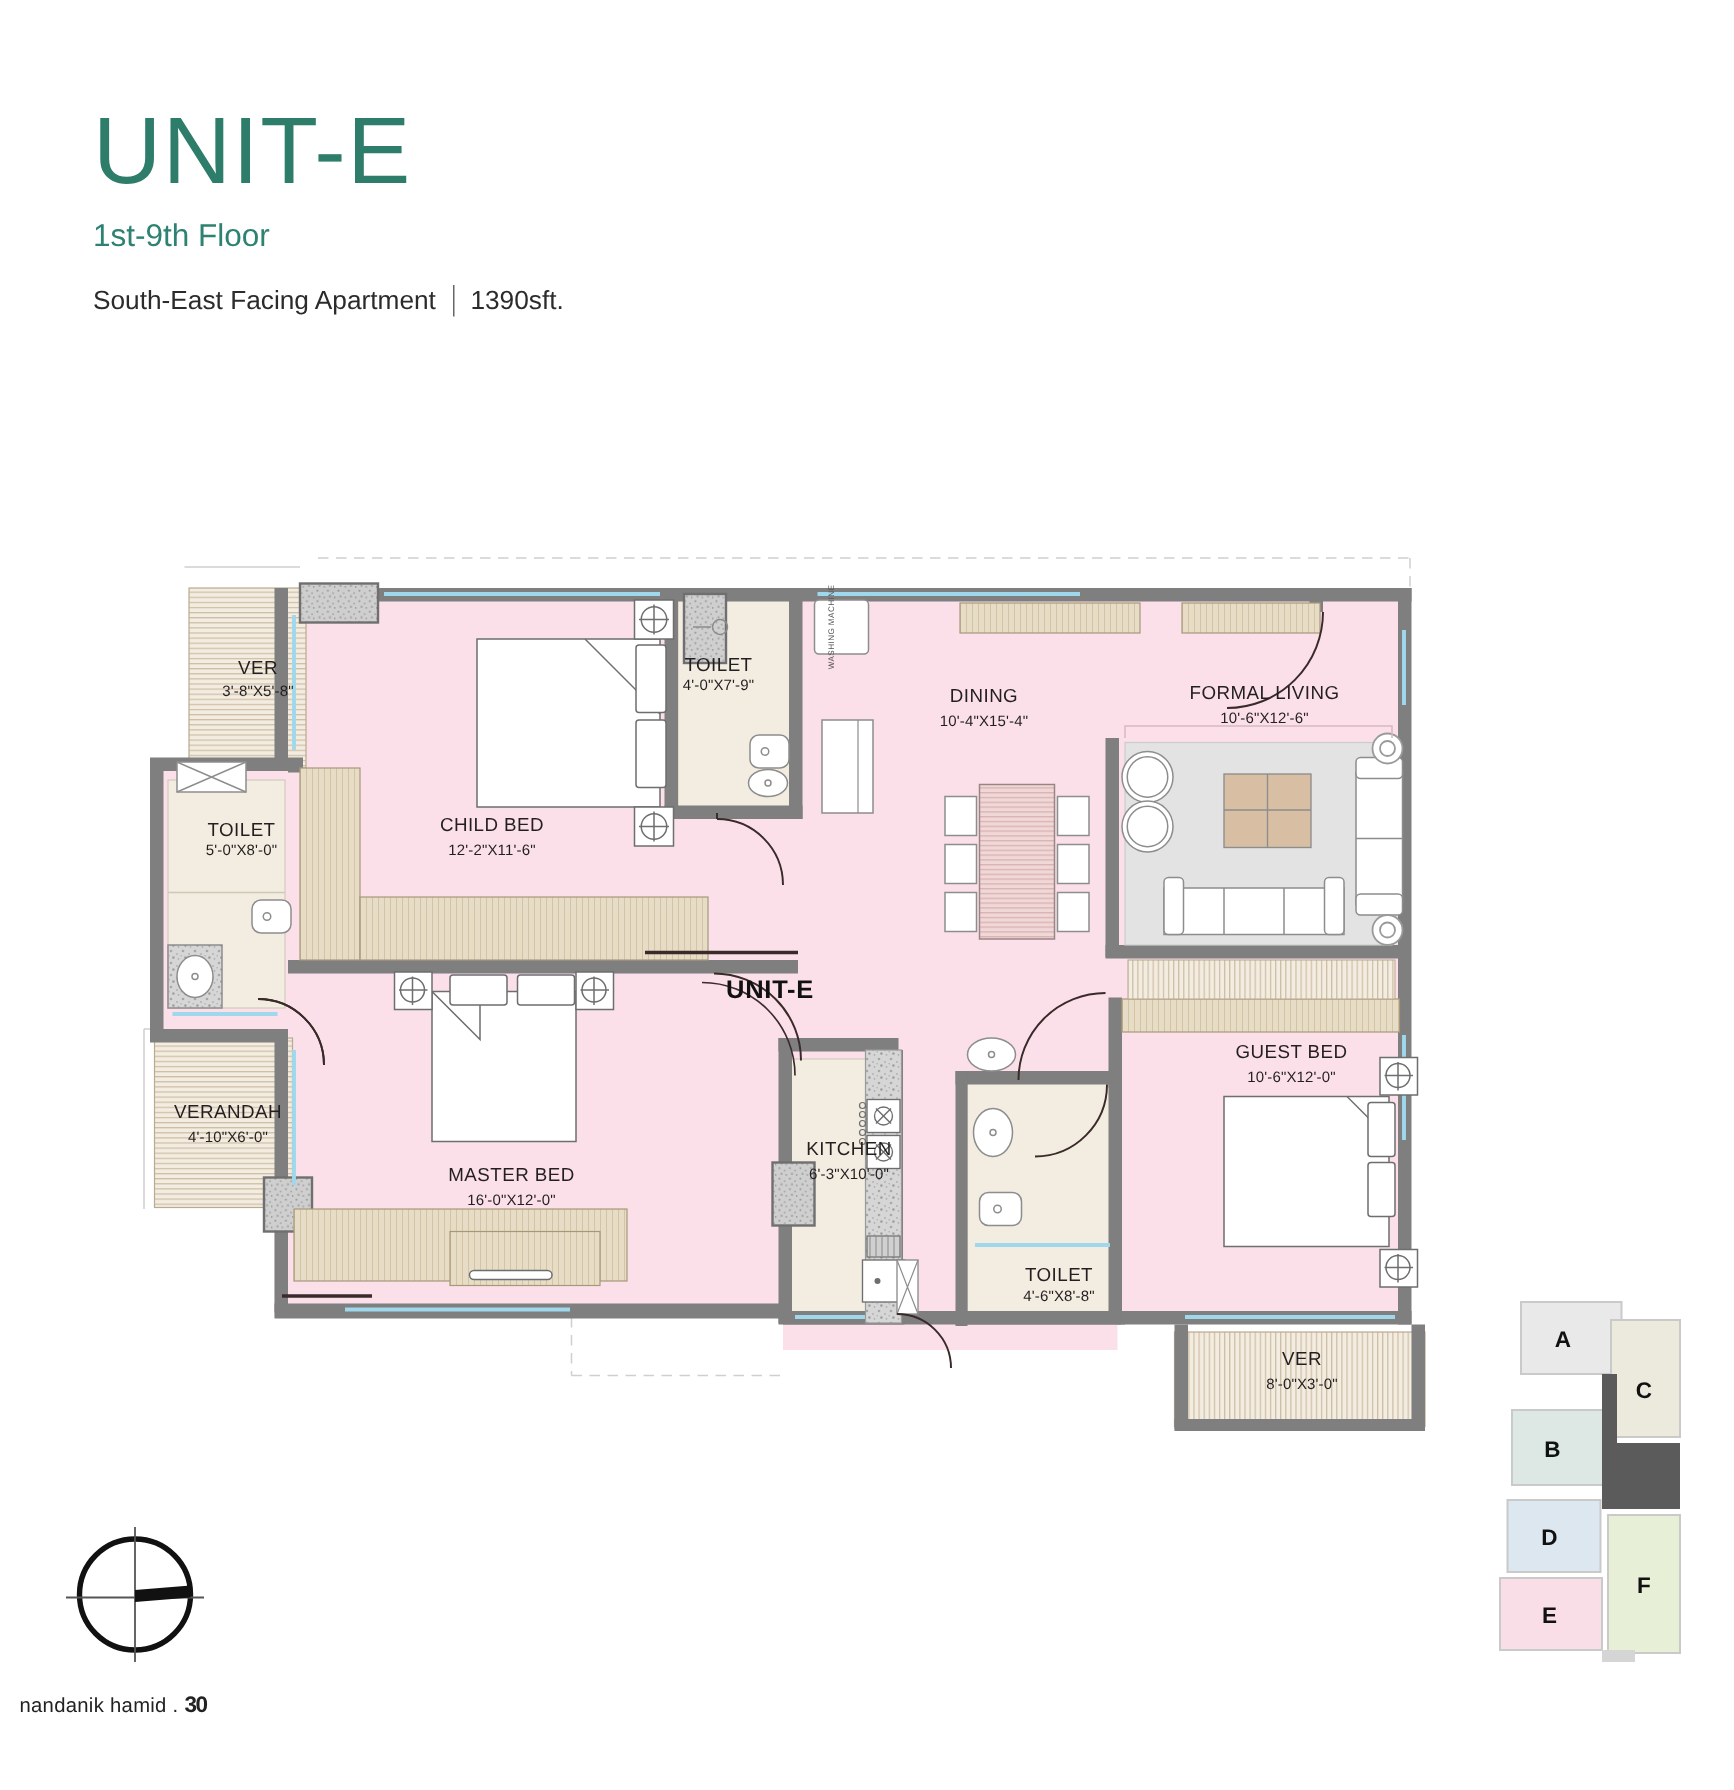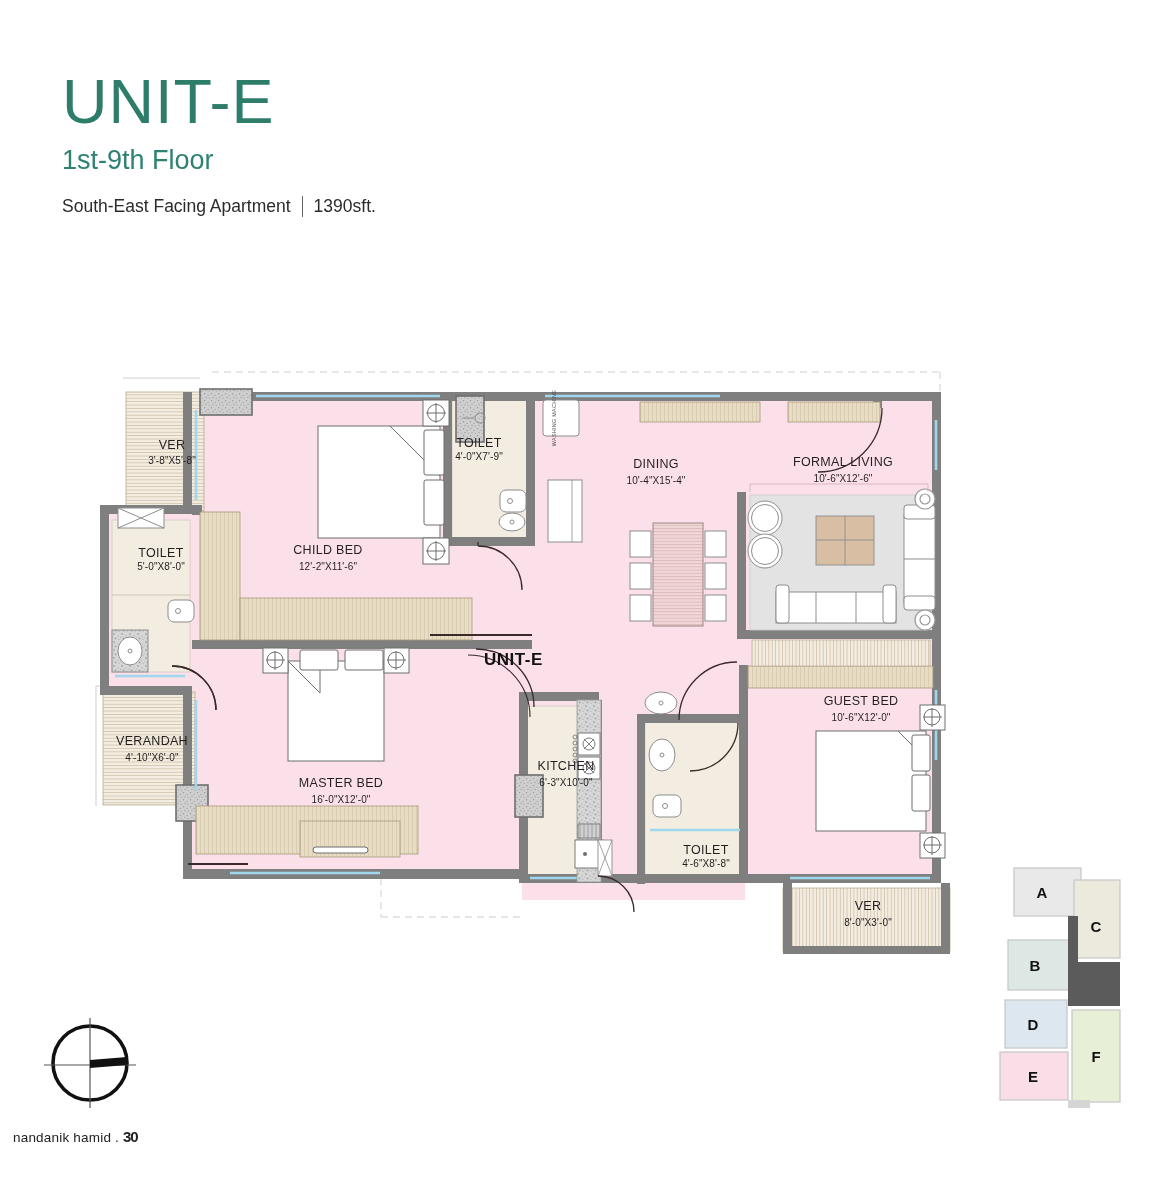--- a/index.html
+++ b/index.html
@@ -7,21 +7,21 @@
     width:1156px;height:1193px;background:#ffffff;
     font-family:"Liberation Sans", sans-serif;
     position:relative;overflow:hidden;
   }
   .header{position:absolute;left:62px;top:70px;}
   .title{
     font-size:63px;color:#2e7d6b;letter-spacing:1px;line-height:1;
     font-weight:400;
   }
   .subtitle{
-    font-size:27px;color:#2e8272;margin-top:14px;line-height:1;font-weight:400;
+    font-size:21px;color:#2e8272;margin-top:14px;line-height:1;font-weight:400;
   }
   .facing{
     font-size:17.5px;color:#2b2b2b;margin-top:22px;line-height:1;
     display:flex;align-items:center;gap:11px;
   }
   .divider-v{display:inline-block;width:1px;height:21px;background:#666;}
 
   .plan{position:absolute;left:0;top:0;width:1156px;height:1193px;}
 
   .footer{

